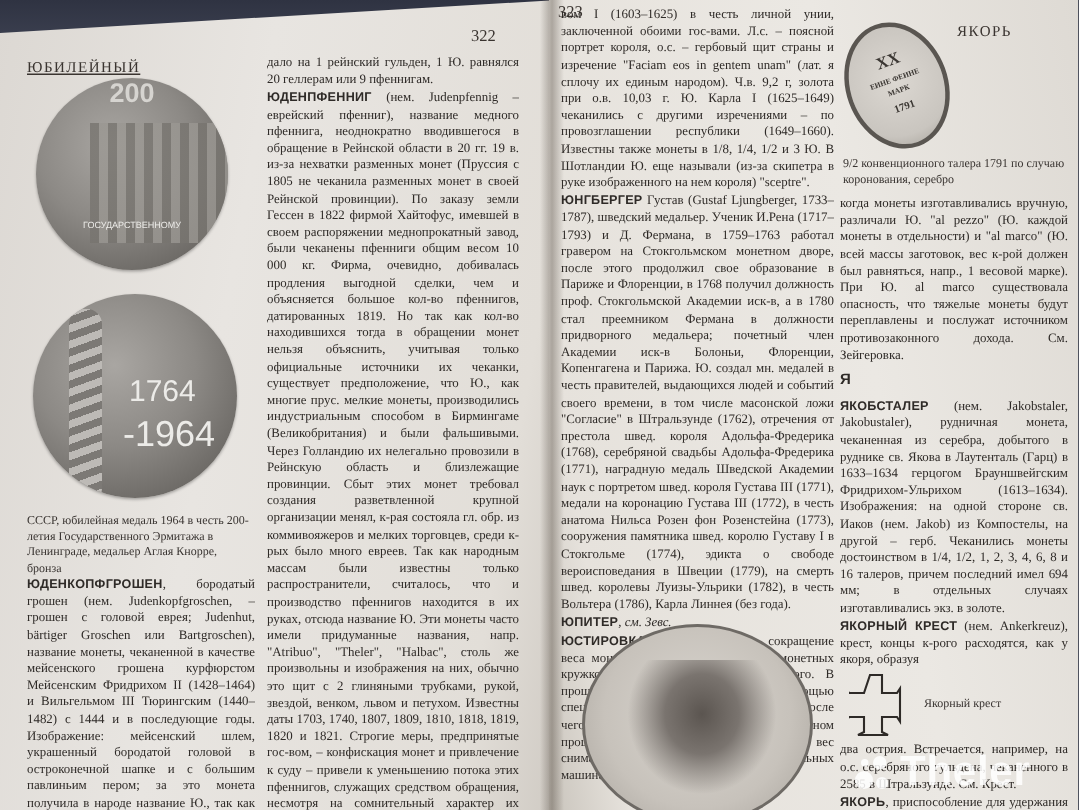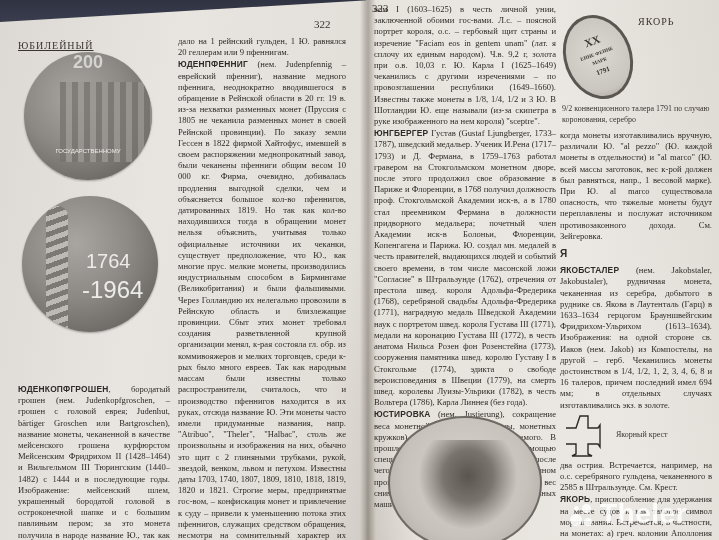--- a/index.html
+++ b/index.html
@@ -103,58 +103,61 @@
     <div class="medal-text" style="left:0; top:0; width:128px; font-size:18px; font-weight:bold; color:#d6d4d0;">200</div>
     <div class="medal-text" style="left:0; top:96px; width:128px; font-size:6px;">ГОСУДАРСТВЕННОМУ</div>
   </div>
 
   <div class="medal" style="left:22px; top:196px; width:136px; height:136px;">
     <div class="laurel"></div>
     <div class="medal-text" style="left:64px; top:42px; font-size:20px; font-weight:normal;margin-top:12px;">1764</div>
     <div class="medal-text" style="left:60px; top:80px; font-size:24px; font-weight:normal;">-1964</div>
   </div>
 
+  <div class="caption" style="left:18px; top:342px; width:150px;">СССР, юбилейная медаль 1964 в честь 200-летия Государственного Эрмитажа в Ленинграде, медальер Аглая Кнорре, бронза</div>
 
   <div class="col" style="left:18px; top:384px; width:152px;">
     <p><span class="hw">ЮДЕНКОПФГРОШЕН</span><span>, бородатый грошен (нем. Judenkopfgroschen, – грошен с головой еврея; Judenhut, bärtiger Groschen или Bartgroschen), название монеты, чеканенной в качестве мейсенского грошена курфюрстом Мейсенским Фридрихом II (1428–1464) и Вильгельмом III Тюрингским (1440–1482) с 1444 и в последующие годы. Изображение: мейсенский шлем, украшенный бородатой головой в остроконечной шапке и с большим павлиньим пером; за это монета получила в народе название Ю., так как в то время евреи носили похожий головной убор. Монетная стопа: 81–85 монет из 10-лотовой марки. Эта проба ухудшилась со временем до 9, 7 или 6 лотов при весе ок. 2, 8 г. 20 монет</span></p>
   </div>
 
   <div class="col" style="left:178px; top:36px; width:168px;">
     <p><span>дало на 1 рейнский гульден, 1 Ю. равнялся 20 геллерам или 9 пфеннигам.</span></p>
     <p><span class="hw">ЮДЕНПФЕННИГ</span><span> (нем. Judenpfennig – еврейский пфенниг), название медного пфеннига, неоднократно вводившегося в обращение в Рейнской области в 20 гг. 19 в. из-за нехватки разменных монет (Пруссия с 1805 не чеканила разменных монет в своей Рейнской провинции). По заказу земли Гессен в 1822 фирмой Хайтофус, имевшей в своем распоряжении меднопрокатный завод, были чеканены пфенниги общим весом 10 000 кг. Фирма, очевидно, добивалась продления выгодной сделки, чем и объясняется большое кол-во пфеннигов, датированных 1819. Но так как кол-во находившихся тогда в обращении монет нельзя объяснить, учитывая только официальные источники их чеканки, существует предположение, что Ю., как многие прус. мелкие монеты, производились индустриальным способом в Бирмингаме (Великобритания) и были фальшивыми. Через Голландию их нелегально провозили в Рейнскую область и близлежащие провинции. Сбыт этих монет требовал создания разветвленной крупной организации менял, к-рая состояла гл. обр. из коммивояжеров и мелких торговцев, среди к-рых было много евреев. Так как народным массам были известны только распространители, считалось, что и производство пфеннигов находится в их руках, отсюда название Ю. Эти монеты часто имели придуманные названия, напр. "Atribuo", "Theler", "Halbac", столь же произвольны и изображения на них, обычно это щит с 2 глиняными трубками, рукой, звездой, венком, львом и петухом. Известны даты 1703, 1740, 1807, 1809, 1810, 1818, 1819, 1820 и 1821. Строгие меры, предпринятые гос-вом, – конфискация монет и привлечение к суду – привели к уменьшению потока этих пфеннигов, служащих средством обращения, несмотря на сомнительный характер их происхождения.</span></p>
 
   </div>
 </div>
 
 <div class="page page-right">
   <div class="page-num" style="left:6px; top:2px;">323</div>
   <div class="running-head" style="left:272px; top:16px;">ЯКОРЬ</div>
 
   <div class="col" style="left:8px; top:4px; width:182px;">
     <p><span>вом I (1603–1625) в честь личной унии, заключенной обоими гос-вами. Л.с. – поясной портрет короля, о.с. – гербовый щит страны и изречение "Faciam eos in gentem unam" (лат. я сплочу их единым народом). Ч.в. 9,2 г, золота при о.в. 10,03 г. Ю. Карла I (1625–1649) чеканились с другими изречениями – по провозглашении республики (1649–1660). Известны также монеты в 1/8, 1/4, 1/2 и 3 Ю. В Шотландии Ю. еще называли (из-за скипетра в руке изображенного на нем короля) "sceptre".</span></p>
     <p><span class="hw">ЮНГБЕРГЕР</span><span> Густав (Gustaf Ljungberger, 1733–1787), шведский медальер. Ученик И.Рена (1717–1793) и Д. Фермана, в 1759–1763 работал гравером на Стокгольмском монетном дворе, после этого продолжил свое образование в Париже и Флоренции, в 1768 получил должность проф. Стокгольмской Академии иск-в, а в 1780 стал преемником Фермана в должности придворного медальера; почетный член Академии иск-в Болоньи, Флоренции, Копенгагена и Парижа. Ю. создал мн. медалей в честь правителей, выдающихся людей и событий своего времени, в том числе масонской ложи "Согласие" в Штральзунде (1762), отречения от престола швед. короля Адольфа-Фредерика (1768), серебряной свадьбы Адольфа-Фредерика (1771), наградную медаль Шведской Академии наук с портретом швед. короля Густава III (1771), медали на коронацию Густава III (1772), в честь анатома Нильса Розен фон Розенстейна (1773), сооружения памятника швед. королю Густаву I в Стокгольме (1774), эдикта о свободе вероисповедания в Швеции (1779), на смерть швед. королевы Луизы-Ульрики (1782), в честь Вольтера (1786), Карла Линнея (без года).</span></p>
+    <p><span class="hw">ЮПИТЕР</span><span class="it">, см. Зевс.</span></p>
     <p><span class="hw">ЮСТИРОВКА</span><span> (нем. Justierung), сокращение веса монетной заготовки (пластины, монетных кружков) перед чеканкой до требуемого. В прошлом Ю. осуществлялась с помощью специальных ножниц или напильника, после чего, однако, оставались следы. В современном процессе производства монет избыточный вес снимается в специальных юстировальных машинах. Во времена,</span></p>
   </div>
 
   <div class="eagle-coin" style="left:22px; top:416px; width:150px; height:130px;">
     <div class="eagle-shape"></div>
   </div>
 
   <div class="thaler" style="left:198px; top:14px; width:62px; height:80px; transform:rotate(-20deg);">
     <div class="thaler-text" style="top:18px; font-size:11px;">XX</div>
     <div class="thaler-text" style="top:32px; font-size:5px;">ЕИНЕ ФЕИНЕ</div>
     <div class="thaler-text" style="top:40px; font-size:5px;">МАРК</div>
     <div class="thaler-text" style="top:50px; font-size:7px;">1791</div>
   </div>
   <div class="caption" style="left:196px; top:104px; width:150px;">9/2 конвенционного талера 1791 по случаю коронования, серебро</div>
 
   <div class="col" style="left:194px; top:130px; width:152px;">
     <p><span>когда монеты изготавливались вручную, различали Ю. "al pezzo" (Ю. каждой монеты в отдельности) и "al marco" (Ю. всей массы заготовок, вес к-рой должен был равняться, напр., 1 весовой марке). При Ю. al marco существовала опасность, что тяжелые монеты будут переплавлены и послужат источником противозаконного дохода. См. Зейгеровка.</span></p>
     <div class="letter-head">Я</div>
     <p><span class="hw">ЯКОБСТАЛЕР</span><span> (нем. Jakobstaler, Jakobustaler), рудничная монета, чеканенная из серебра, добытого в руднике св. Якова в Лаутенталь (Гарц) в 1633–1634 герцогом Брауншвейгским Фридрихом-Ульрихом (1613–1634). Изображения: на одной стороне св. Иаков (нем. Jakob) из Компостелы, на другой – герб. Чеканились монеты достоинством в 1/4, 1/2, 1, 2, 3, 4, 6, 8 и 16 талеров, причем последний имел 694 мм; в отдельных случаях изготавливались экз. в золоте.</span></p>
+    <p><span class="hw">ЯКОРНЫЙ КРЕСТ</span><span> (нем. Ankerkreuz), крест, концы к-рого расходятся, как у якоря, образуя</span></p>
     <div style="position:relative; height:48px;">
       <svg class="cross-icon" style="left:6px; top:2px;" width="36" height="44" viewBox="0 0 36 44">
         <path d="M14 2 h8 v12 h10 l2 -3 v22 l-2 -3 h-10 v10 l4 2 h-20 l4 -2 v-10 h-10 l-2 3 v-22 l2 3 h10 z" fill="none" stroke="#2e2a27" stroke-width="1.4"></path>
       </svg>
       <span class="caption" style="position:absolute; left:56px; top:18px;">Якорный крест</span>
     </div>
     <p><span>два острия. Встречается, например, на о.с. серебряного гульдена, чеканенного в 2585 в Штральзунде. См. Крест.</span></p>
     <p><span class="hw">ЯКОРЬ</span><span>, приспособление для удержания на месте судов и как таковое символ мореплавания. Встречается, в частности, на монетах: а) греч. колонии Аполлония во Фракии в качестве гербовой фигуры; б) правителей Селевкидов (династии в Малой Азии в 312–64 гг. до н.э., родоначальником которой был Селевк I, 312–281 гг. до н.э.) в качестве родового герба; в) Рим. республики как символ мореплавания, рим. имп. как атрибут Анноны, Гилариtас, Летиции; г) как христианский символ надежды и веры на медалях эпохи Возрождения. См. Якорный крест.</span></p>
   </div>
 </div>

